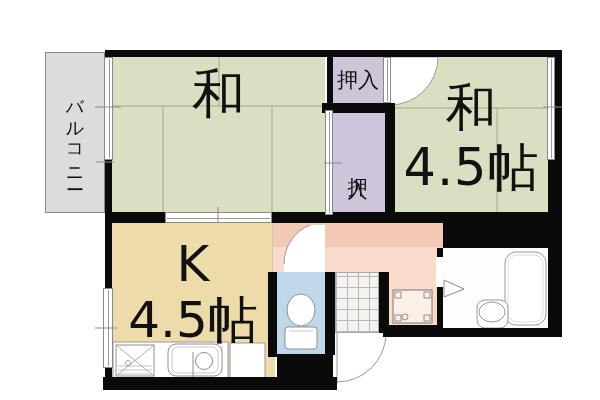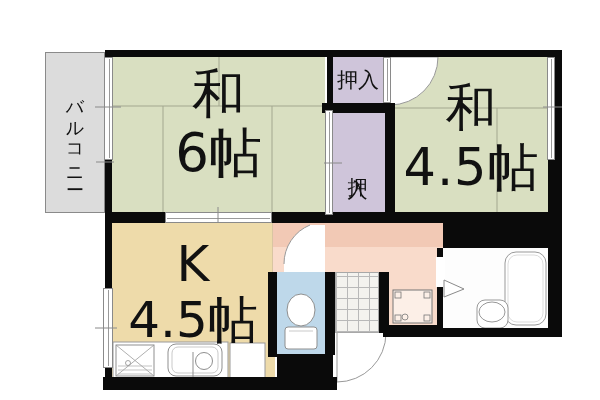--- a/index.html
+++ b/index.html
@@ -188,21 +188,20 @@
     </g>
     <g>
       <rect x="436" y="257" width="9" height="30" fill="#ffffff" stroke="none"></rect>
       <path d="M444,280 L464,289 L444,297 Z" fill="#ffffff" stroke="#8a8a8a" stroke-width="1"></path>
     </g>
   </svg>
 
 
   <div class="lbl" id="lbl-room6">
     <div>和</div>
-    <div>6帖</div>
   </div>
   <div class="lbl" id="lbl-room45">
     <div>和</div>
     <div>4.5帖</div>
   </div>
   <div class="lbl" id="lbl-kitchen">
     <div>K</div>
     <div>4.5帖</div>
   </div>
   <div class="lbl" id="lbl-closet-top">押入</div>

